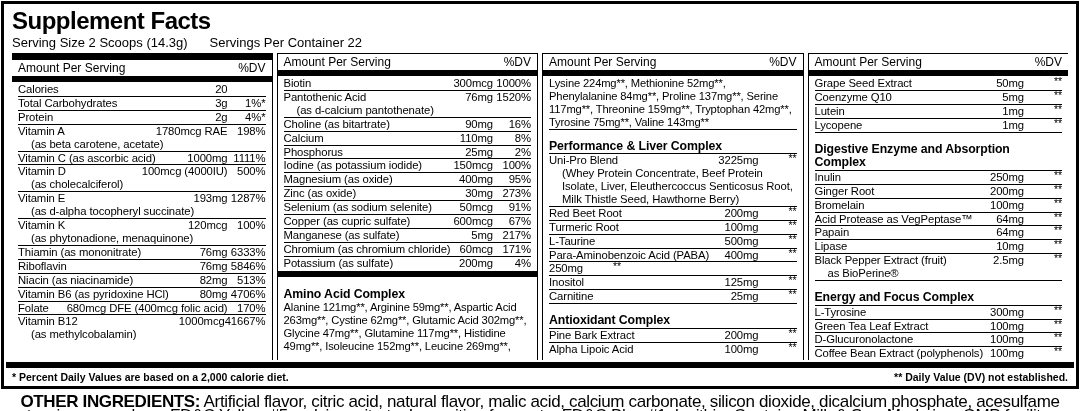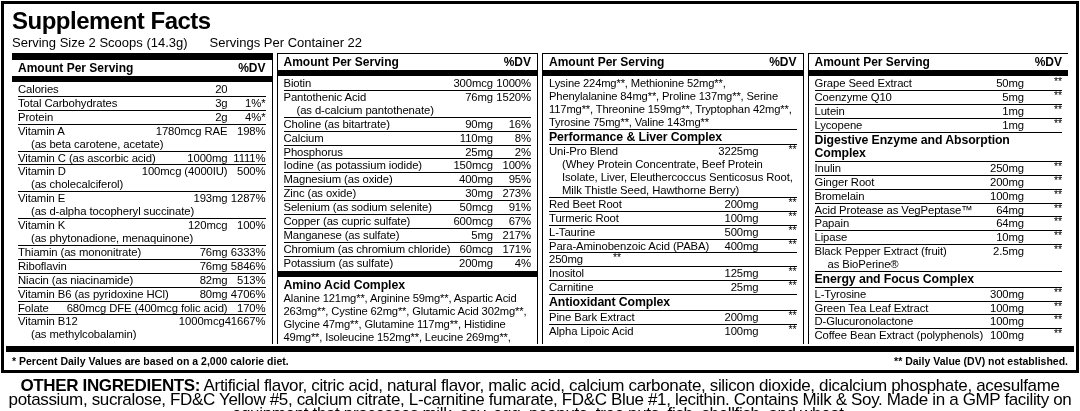--- a/index.html
+++ b/index.html
@@ -25,31 +25,31 @@
   .col{
     flex:1 1 0;min-width:0;
     border-left:1.5px solid #000;border-right:1.5px solid #000;
     border-top:1px solid #000;
     padding:0 6px;
   }
   .col.col-first{border-left:none;border-top:7px solid #000;}
   .col:last-child{border-right:none;}
   .col-header{
     display:flex;justify-content:space-between;align-items:flex-end;
-    font-weight:bold;font-size:12px;line-height:14px;padding-top:1px;gap:32px;
+    font-weight:normal;font-size:12px;line-height:14px;padding-top:1px;gap:32px;
   }
   .hbar{height:6px;background:#000;margin:1px -6px 1px -6px;}
   .row{display:flex;align-items:baseline;font-size:11.3px;line-height:12.9px;letter-spacing:-0.1px;}
   .bt{border-top:1px solid #000;}
   .r-name{flex:1 1 auto;white-space:nowrap;overflow:hidden;}
   .r-amt{white-space:nowrap;text-align:right;}
   .r-dv{min-width:38px;text-align:right;white-space:nowrap;}
   .r-dv.est{position:relative;top:-2px;font-size:10.5px;}
   .sub{font-size:11.3px;line-height:12.9px;letter-spacing:-0.1px;padding-left:13px;}
-  .section{font-weight:bold;font-size:12.3px;line-height:13.6px;padding-top:1px;letter-spacing:-0.1px;}
+  .section{font-weight:bold;font-size:12.3px;line-height:13.6px;padding-top:10px;letter-spacing:-0.1px;}
   .para{font-size:11.2px;line-height:12.9px;letter-spacing:-0.15px;}
   .bar{height:6px;background:#000;margin:1px -6px;}
   .footnote-bar{height:6px;background:#000;margin:2px -6px 0 -6px;}
   .footnotes{
     display:flex;justify-content:space-between;
     font-size:10.5px;font-weight:bold;line-height:14px;padding:2px 0 2px 0;
   }
   .other-ingredients{
     font-size:17px;line-height:14px;letter-spacing:-0.35px;
     margin:6px 3px 0 3px;

